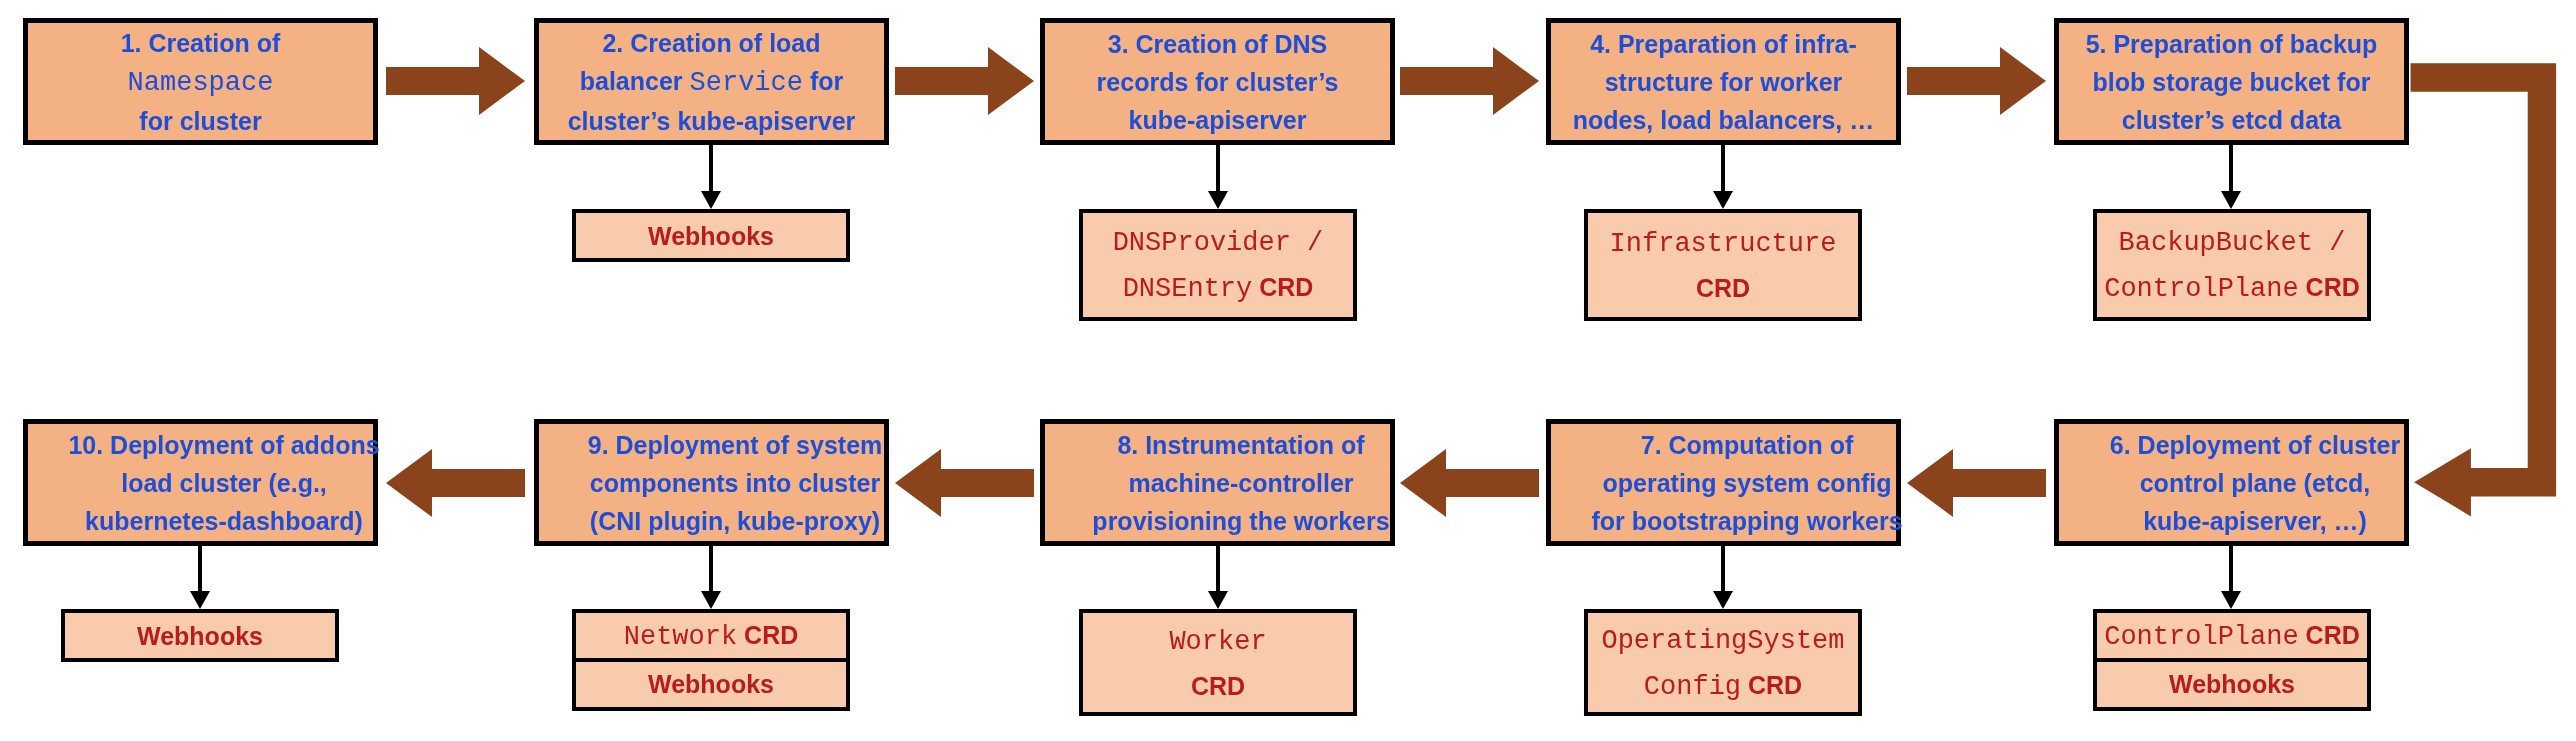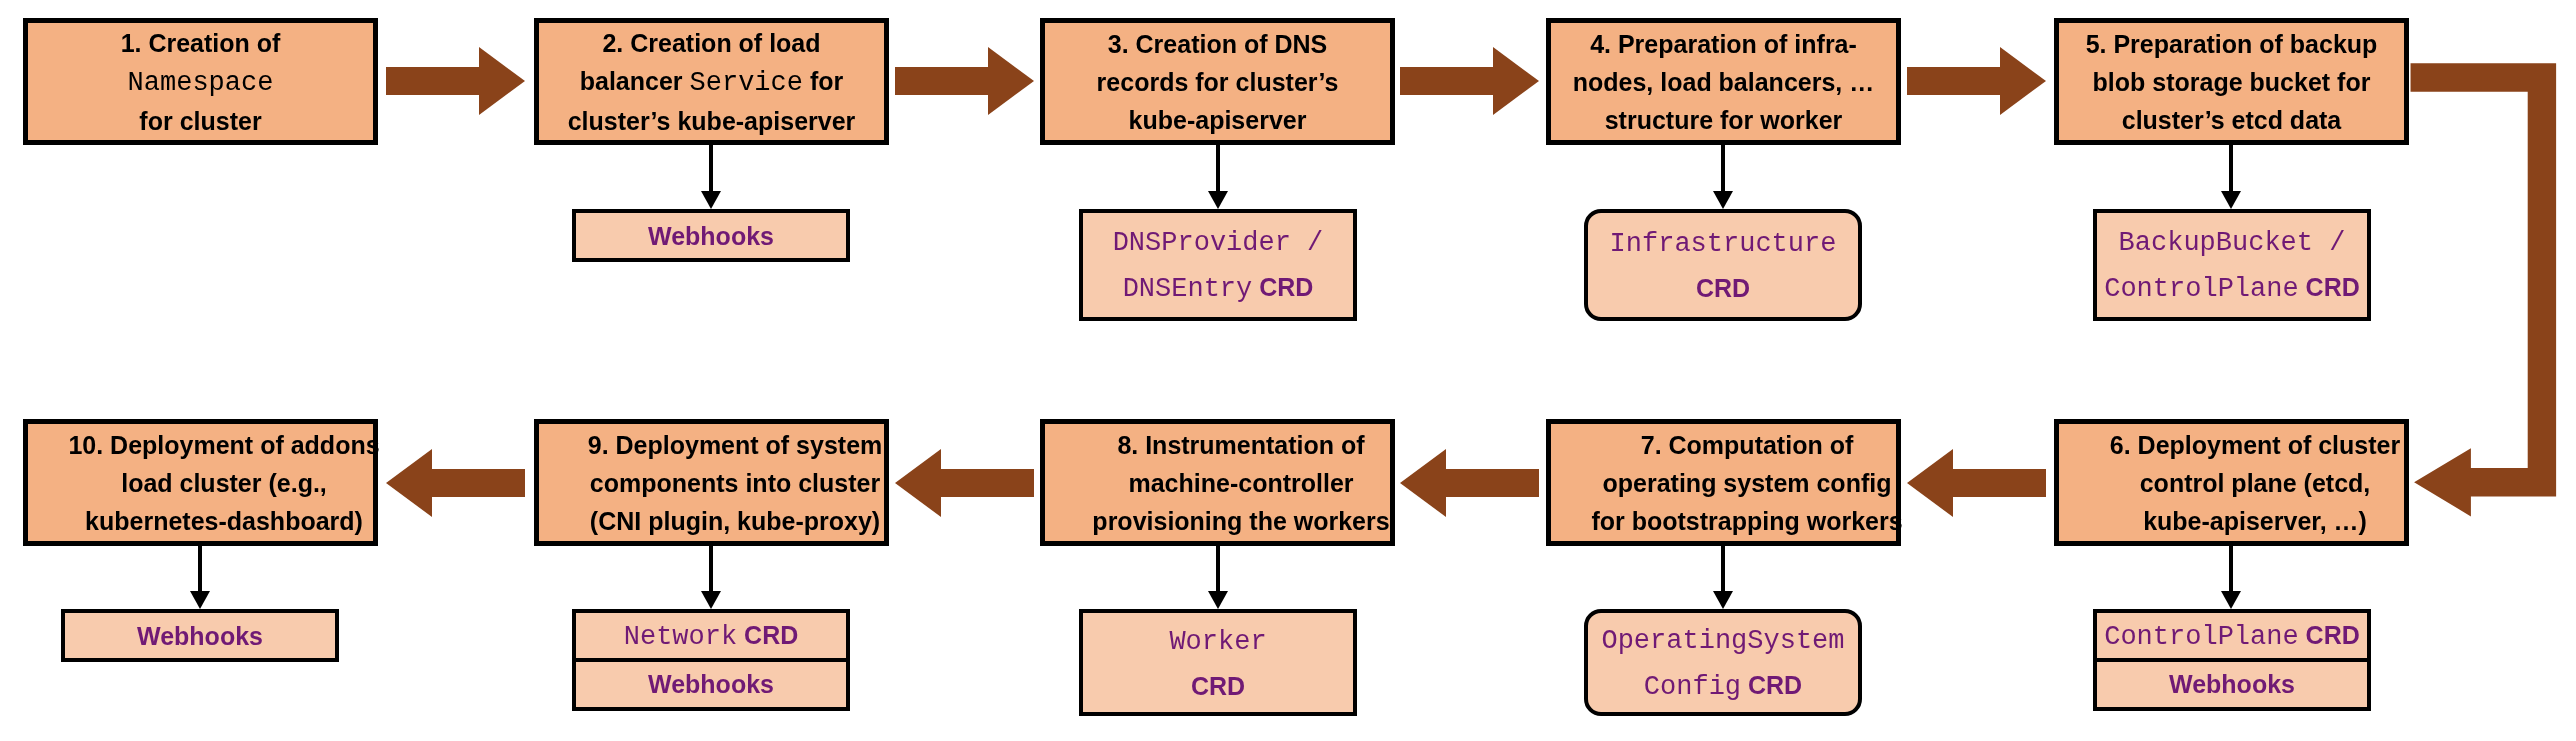--- a/index.html
+++ b/index.html
@@ -3,40 +3,40 @@
 <meta charset="utf-8">
 <style>
   html,body{margin:0;padding:0;background:#ffffff;}
   .stage{position:relative;width:2576px;height:742px;background:var(--bg,#fff);overflow:hidden;
          font-family:"Liberation Sans",sans-serif;}
 
   
   .box{position:absolute;width:355px;height:127px;background:var(--main-fill);
        border:5.7px solid var(--border);box-sizing:border-box;
        display:flex;flex-direction:column;justify-content:center;align-items:center;text-align:center;}
-  .box .line{font:700 25px "Liberation Sans",sans-serif;line-height:38px;color:#000000;white-space:pre;}
+  .box .line{font:700 25px "Liberation Sans",sans-serif;line-height:38px;color:#1d4ed8;white-space:pre;}
 
   
   .sub{position:absolute;width:278px;background:var(--sub-fill);
        border:4.3px solid var(--border);box-sizing:border-box;
        display:flex;flex-direction:column;justify-content:center;align-items:center;text-align:center;}
-  .sub .line,.srow .line{font:700 25px "Liberation Sans",sans-serif;line-height:44px;color:#701a75;white-space:pre;}
+  .sub .line,.srow .line{font:700 25px "Liberation Sans",sans-serif;line-height:44px;color:#b91c1c;white-space:pre;}
   .h1{height:53px;} .h2{height:112px;} .h2b{height:107px;}
   .stack{position:absolute;width:278px;border-radius:7px;}
   .srow{height:53px;background:var(--sub-fill);border:4.3px solid var(--border);box-sizing:border-box;
         display:flex;align-items:center;justify-content:center;text-align:center;}
   .srow + .srow{margin-top:-4.3px;}
 
   .mono{font-family:"Liberation Mono","DejaVu Sans Mono",monospace;font-weight:400;font-size:27px;}
 
   
   .r1{top:18px;} .r2{top:419px;padding-left:47px;}
   .c0{left:23px;} .c1{left:534px;} .c2{left:1040px;} .c3{left:1546px;} .c4{left:2054px;}
   .r1s{top:209px;} .r2s{top:609px;}
-  .sc0{left:61px;} .sc1{left:572px;} .sc2{left:1079px;} .sc3{left:1584px;border-radius:17px;} .sc4{left:2093px;}
+  .sc0{left:61px;} .sc1{left:572px;} .sc2{left:1079px;} .sc3{left:1584px;} .sc4{left:2093px;}
 
   
   .harrow{position:absolute;width:139px;height:68px;display:flex;align-items:center;}
   .abody{height:28.5px;flex:1;background:var(--arrow);}
   .ahead{width:0;height:0;border-top:34px solid transparent;border-bottom:34px solid transparent;}
   .harrow.right .ahead{border-left:46px solid var(--arrow);}
   .harrow.left{flex-direction:row-reverse;}
   .harrow.left .ahead{border-right:46px solid var(--arrow);}
   .ar1{top:47px;} .ar2{top:449px;}
   .g0{left:386px;} .g1{left:895px;} .g2{left:1400px;} .g3{left:1907px;}
@@ -100,22 +100,22 @@
     <div class="line"><span class="mono">DNSEntry</span><span> CRD</span></div>
   </div>
 
   <div class="harrow right g2 ar1">
       <div class="abody"></div>
       <div class="ahead"></div>
     </div>
 
   <div class="box r1 c3">
     <div class="line"><span>4. Preparation of infra-</span></div>
+    <div class="line"><span>structure for worker</span></div>
     <div class="line"><span>nodes, load balancers, …</span></div>
-    <div class="line"><span>structure for worker</span></div>
   </div>
   <div class="varrow vr1 vx3">
       <div class="vline"></div>
       <div class="vhead"></div>
     </div>
   <div class="sub h2 r1s sc3">
     <div class="line"><span class="mono">Infrastructure</span></div>
     <div class="line"><span>CRD</span></div>
   </div>
 

